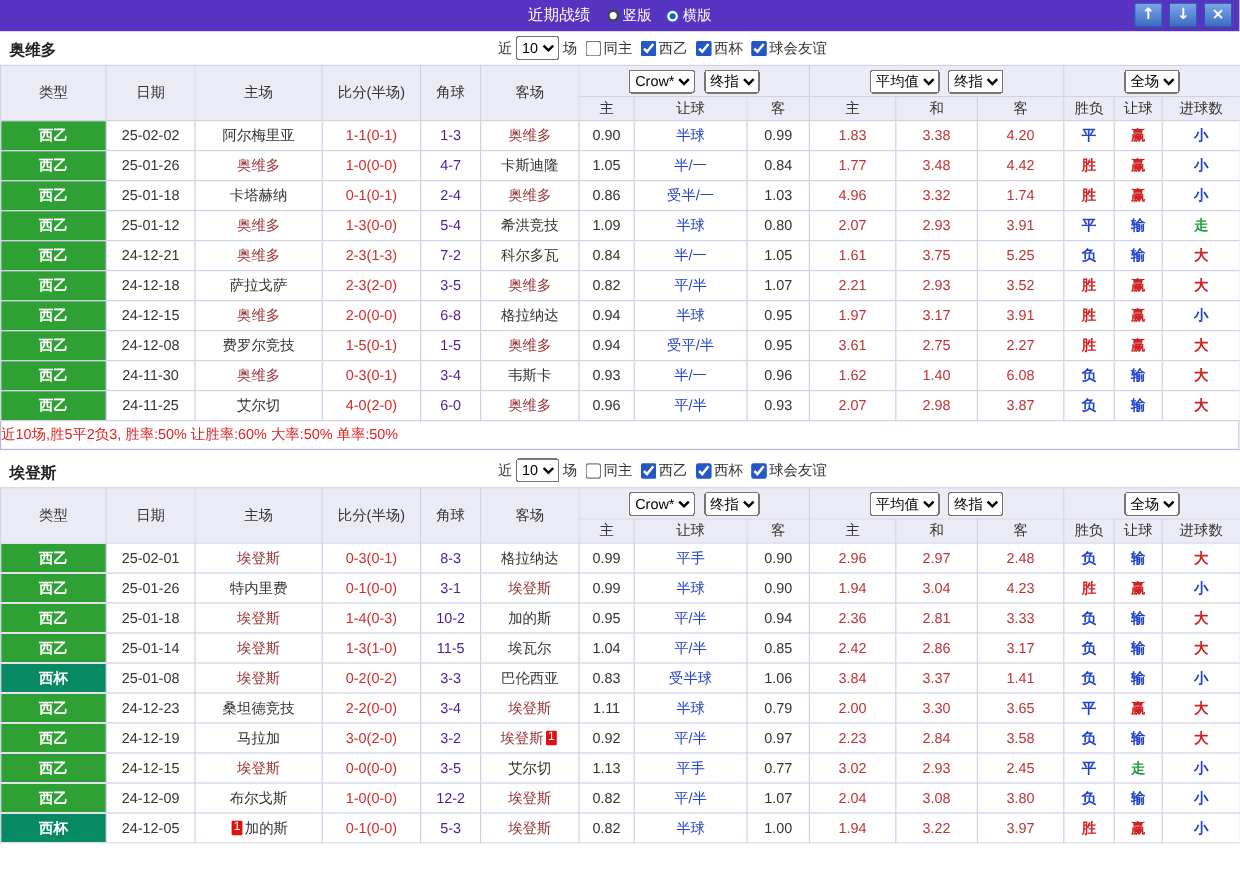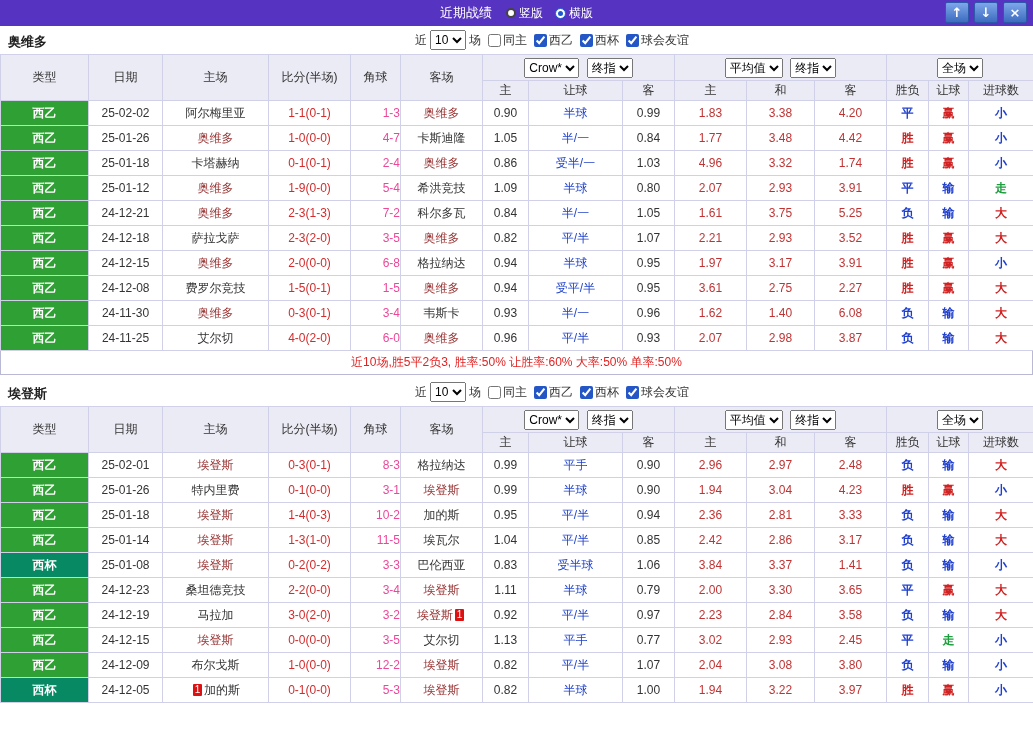--- a/index.html
+++ b/index.html
@@ -68,32 +68,32 @@
     text-align:center; padding:0; overflow:hidden; white-space:nowrap;
   }
   thead th { background:#ebebf5; font-weight:normal; color:#333; }
   thead tr.hdr1 th { height:26px; }
   thead tr.hdr2 th { height:20px; }
   thead select { height:20px; font-size:12px; margin:0 2px; }
   tbody td { height:25px; background:#fff; }
   td.league { color:#fff; font-weight:bold; }
   td.date { color:#333; }
   td.score { color:#d22c2c; }
-  td.corner { color:#ec4899;text-align:right; }
+  td.corner { color:#4c1d95; }
   td.handicap { color:#2244cc; }
   td.num { color:#333; }
   td.avg { color:#c03333; }
   td.res { font-weight:bold; }
   .badge {
     display:inline-block; background:#dd1111; color:#fff;
     font-size:10px; line-height:12px; min-width:9px; padding:0 1px;
     margin:0 2px; vertical-align:middle; border-radius:1px;
   }
   .summary {
-    height:24px; line-height:23px; text-align:center;
+    height:24px; line-height:23px; 
     color:#e02222;
     border:1px solid #b9b9d6; border-top:none;
   }
 </style>
 </head>
 <body>
 
 <div class="titlebar">
   <div class="titlebar-center">
     <span class="win-title">近期战绩</span>
@@ -239,21 +239,21 @@
           <td class="avg">3.32</td>
           <td class="avg">1.74</td>
           <td class="res" style="color: rgb(208, 34, 34);">胜</td>
           <td class="res" style="color: rgb(208, 34, 34);">赢</td>
           <td class="res" style="color: rgb(31, 63, 207);">小</td>
         </tr>
         <tr>
           <td class="league" style="background: rgb(47, 160, 51);">西乙</td>
           <td class="date">25-01-12</td>
           <td class="team"><span style="color: rgb(153, 51, 51);">奥维多</span></td>
-          <td class="score">1-9(0-0)</td>
+          <td class="score">1-3(0-0)</td>
           <td class="corner">5-4</td>
           <td class="team"><span>希洪竞技</span></td>
           <td class="num">1.09</td>
           <td class="handicap">半球</td>
           <td class="num">0.80</td>
           <td class="avg">2.07</td>
           <td class="avg">2.93</td>
           <td class="avg">3.91</td>
           <td class="res" style="color: rgb(31, 63, 207);">平</td>
           <td class="res" style="color: rgb(31, 63, 207);">输</td>

